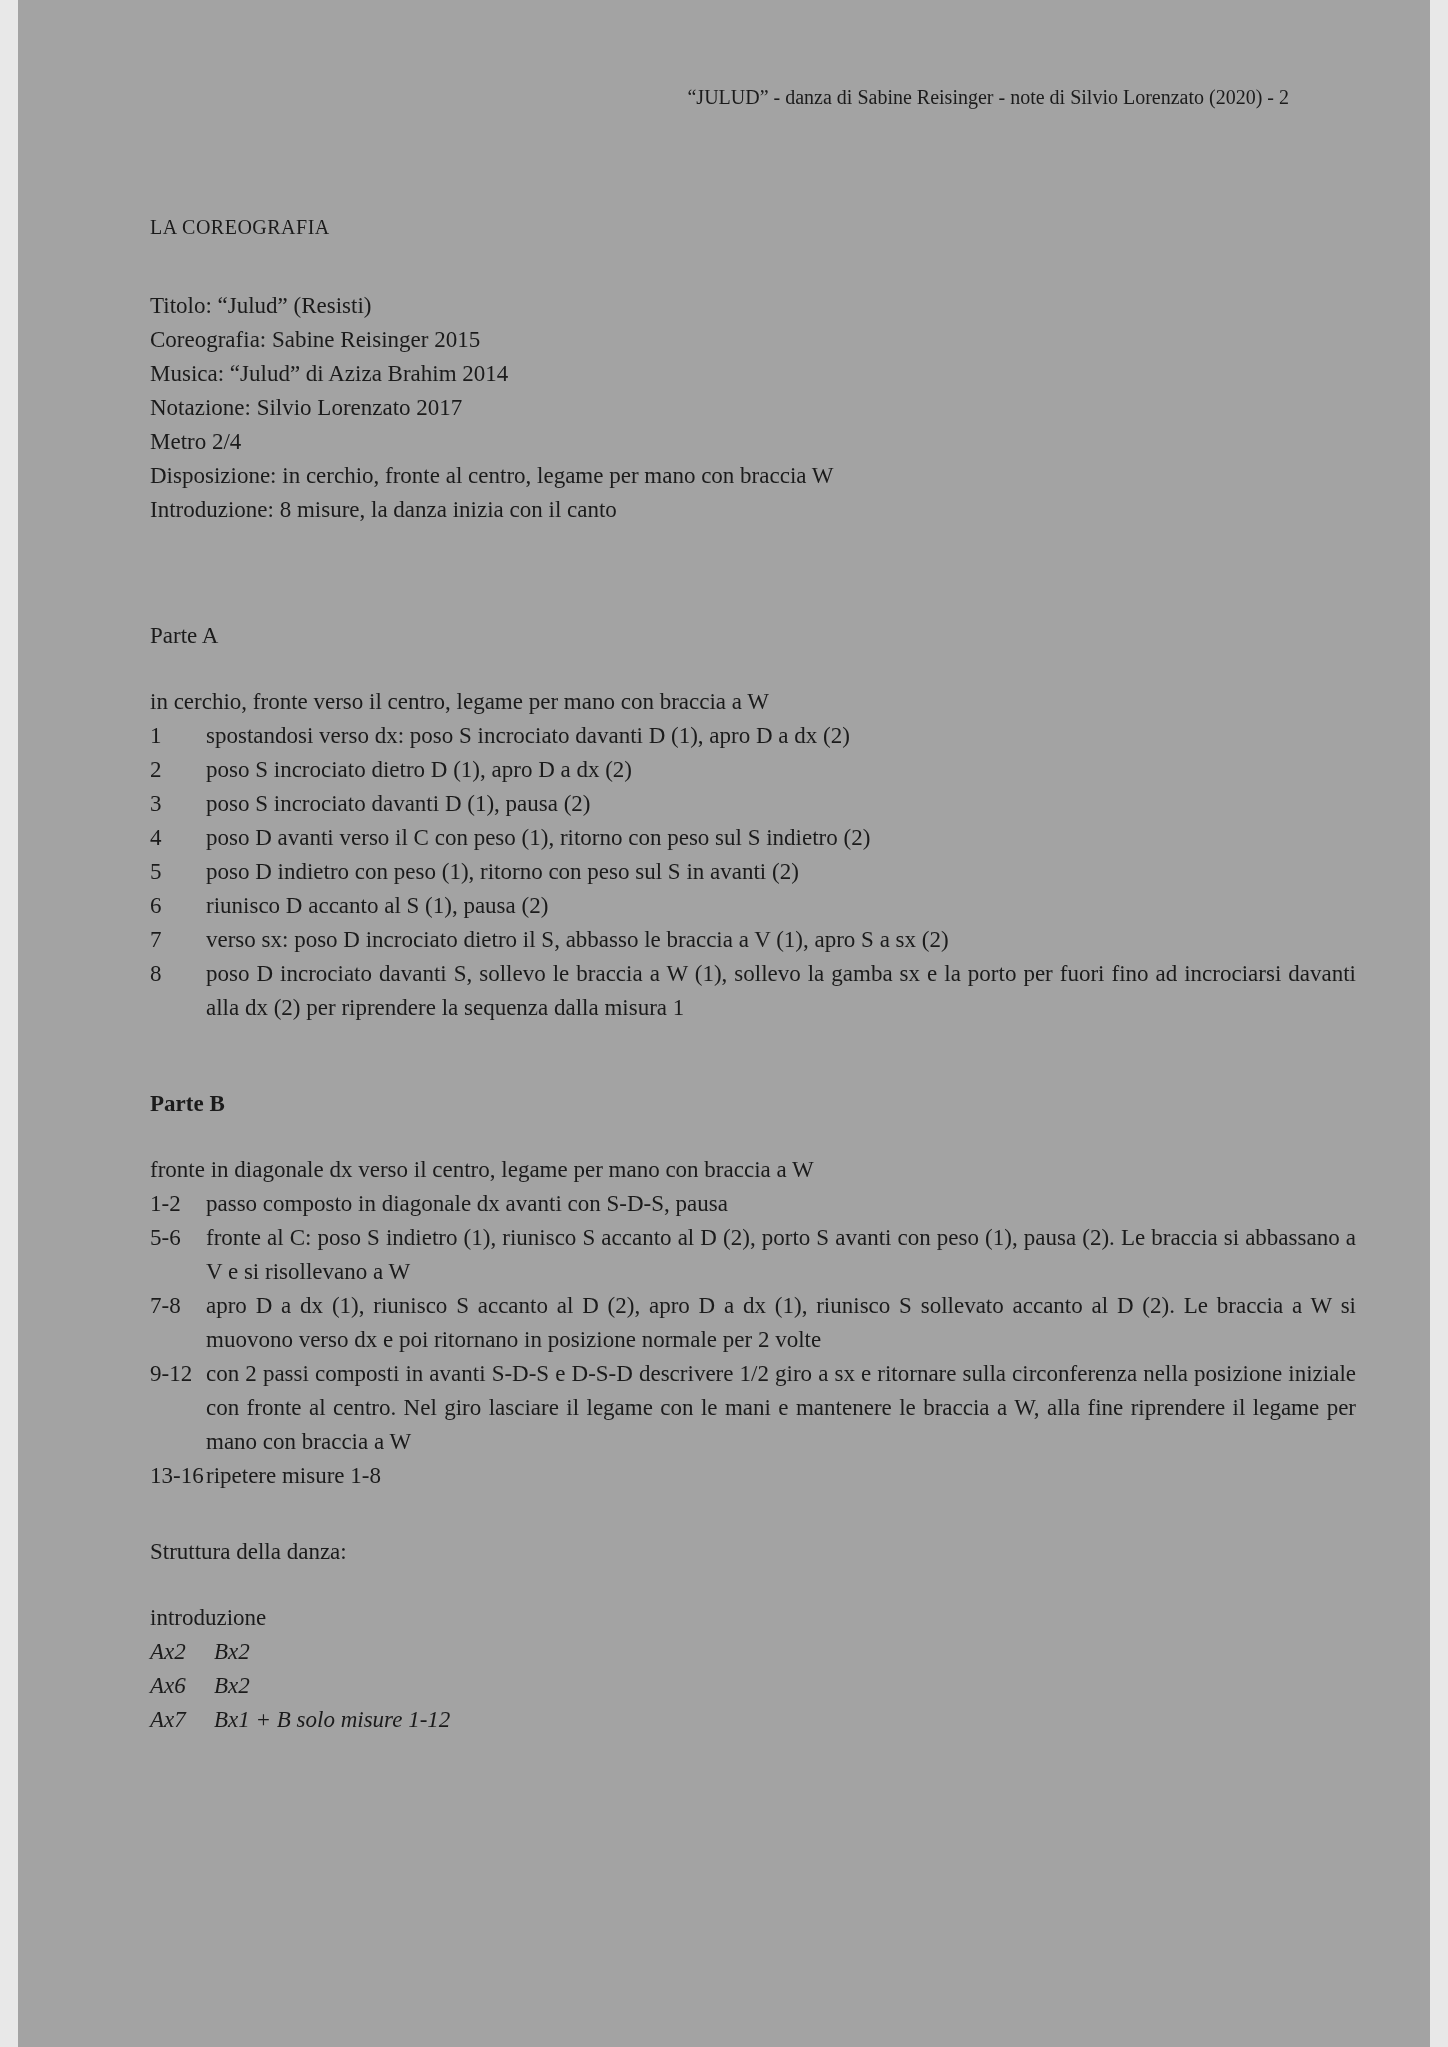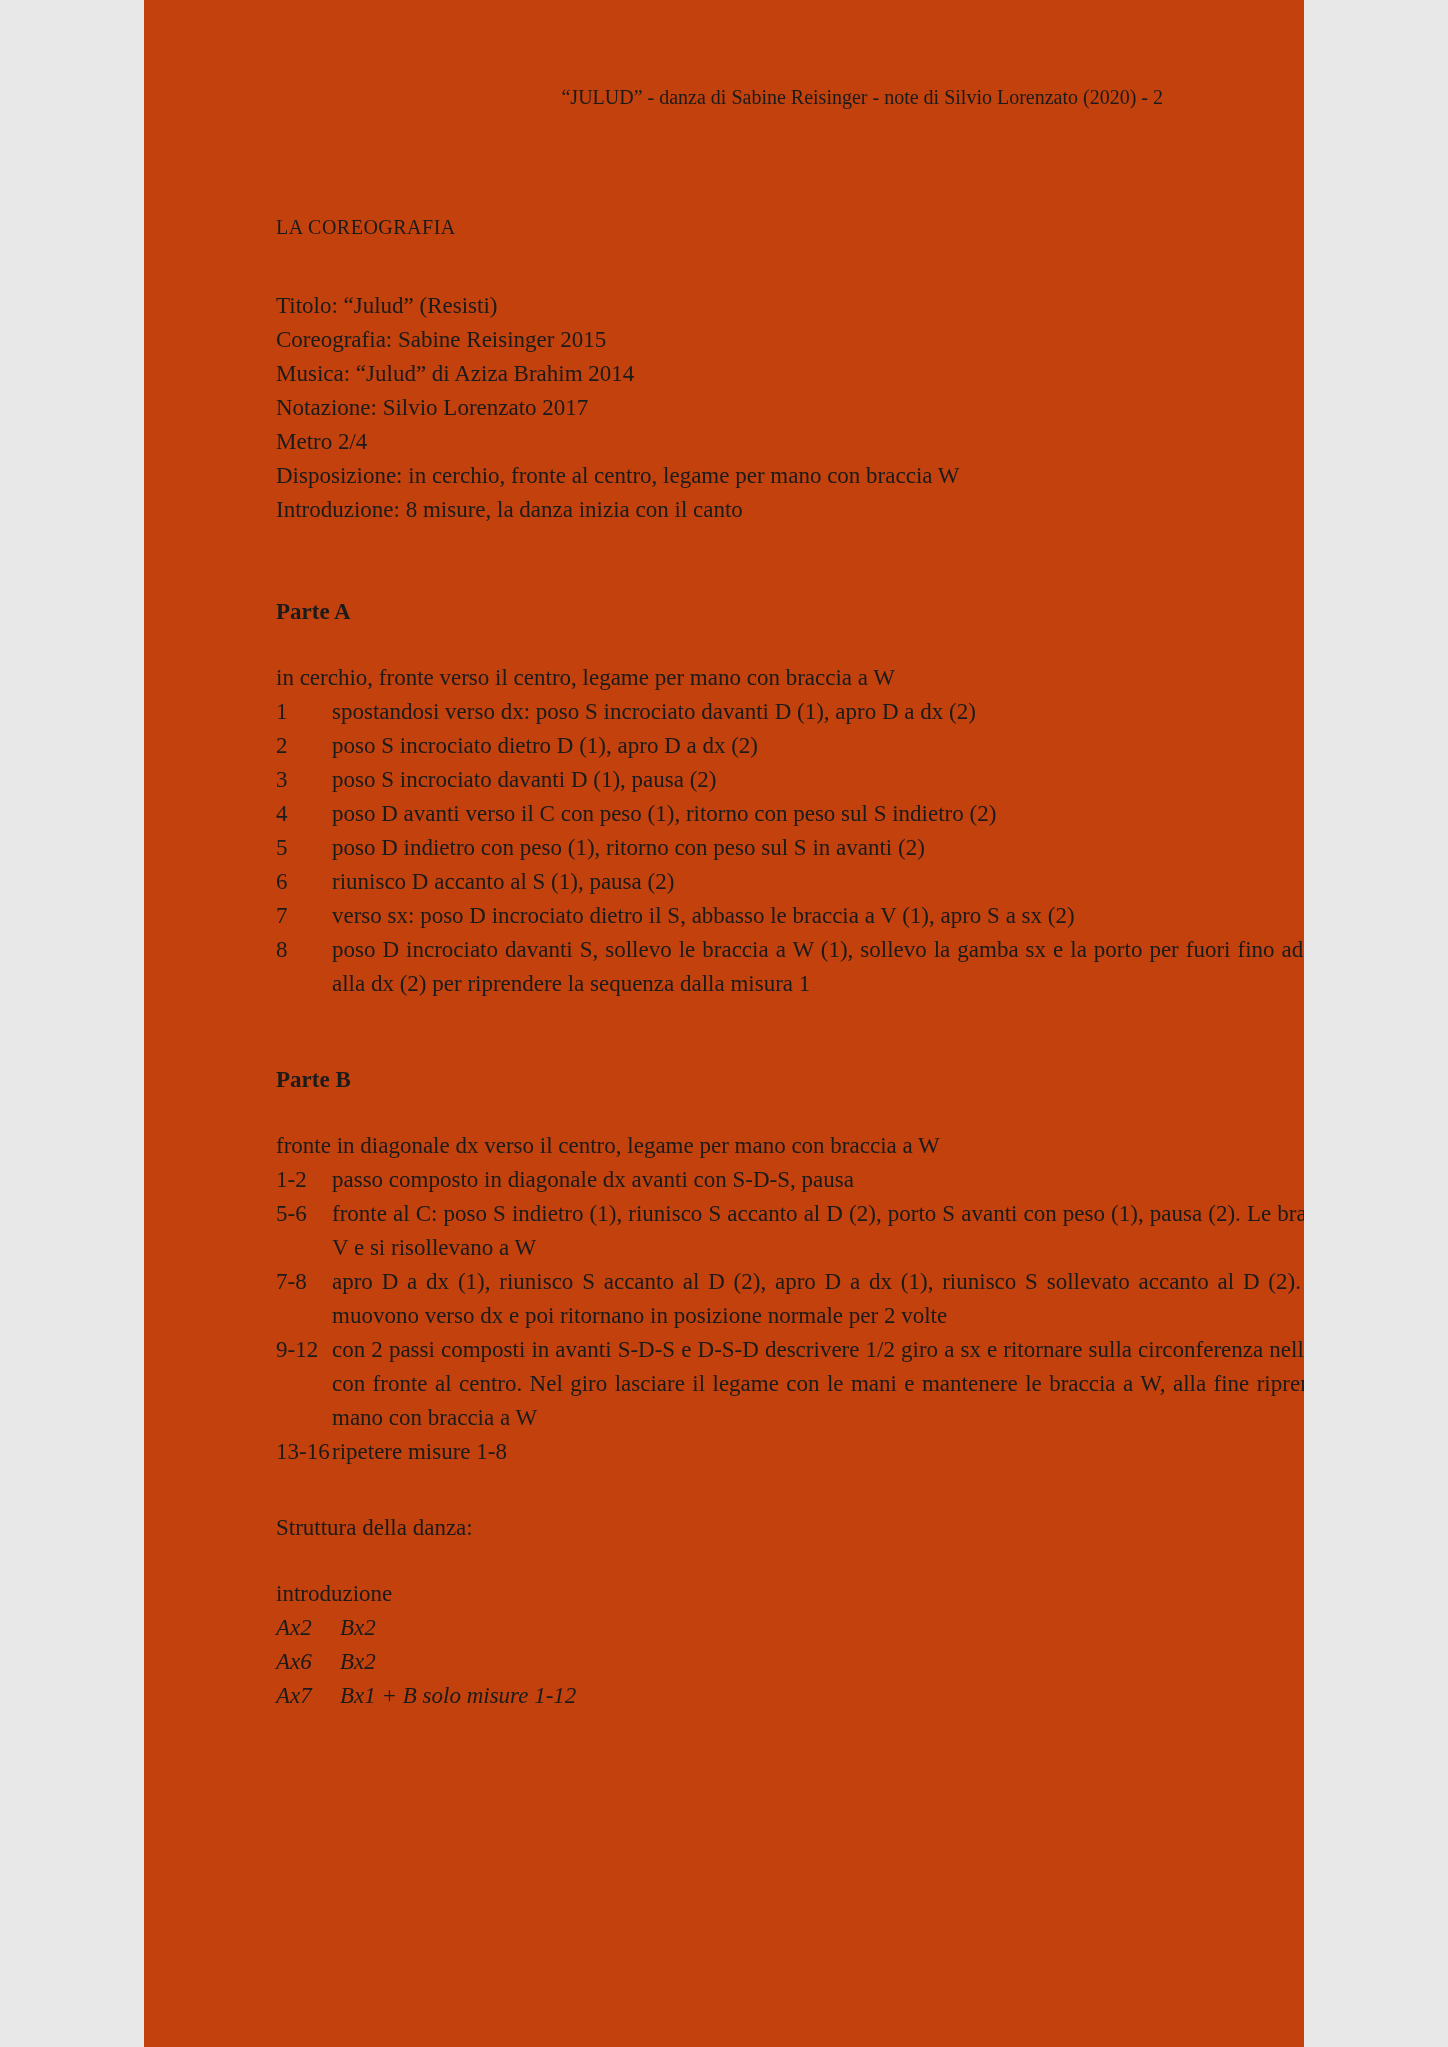--- a/index.html
+++ b/index.html
@@ -2,24 +2,24 @@
 <html><head>
 <meta charset="utf-8">
 <style>
   html, body {
     margin: 0;
     padding: 0;
     background: #e8e8e8;
   }
   .page {
     position: relative;
-    width: 1160px;
+    width: 1412px;
     height: 2047px;
     margin: 0 auto;
-    background: #c2410c;
+    background: #a3a3a3;
     overflow: hidden;
     font-family: "Liberation Serif", serif;
     color: #1b1b1b;
     -webkit-font-smoothing: antialiased;
   }
   .header {
     margin-top: 85px;
     padding-right: 141px;
     text-align: right;
     font-size: 20px;
@@ -31,21 +31,21 @@
     font-size: 23px;
     line-height: 34px;
   }
   .doc-title {
     margin-top: 100px;
     font-size: 20px;
     line-height: 36px;
     letter-spacing: 0.5px;
   }
   .meta-block { margin-top: 44px; }
-  .heading-parte-a { margin-top: 68px; font-weight: bold; }
+  .heading-parte-a { margin-top: 92px; }
   .heading-parte-b { margin-top: 62px; font-weight: bold; }
   .heading-struttura { margin-top: 42px; }
   .intro-line { margin-top: 32px; }
   .measure {
     display: flex;
     align-items: flex-start;
   }
   .measure .num {
     flex: none;
     width: 56px;

